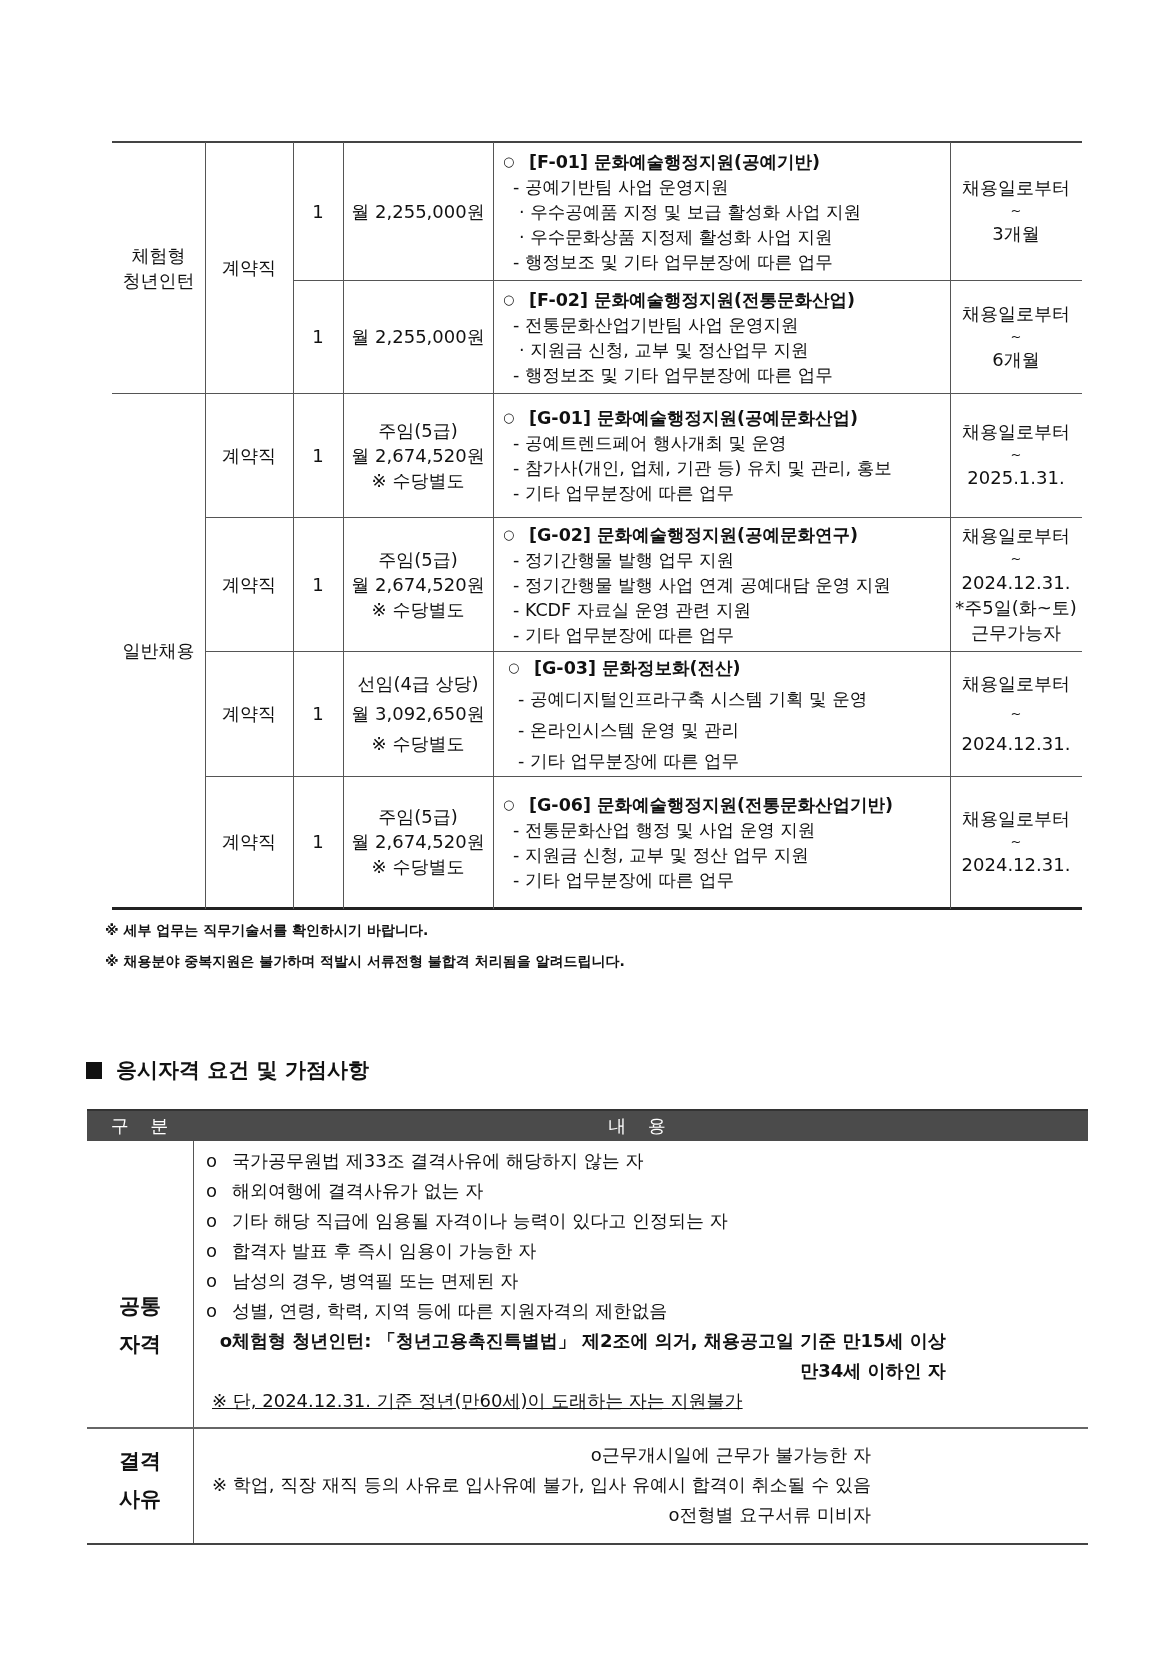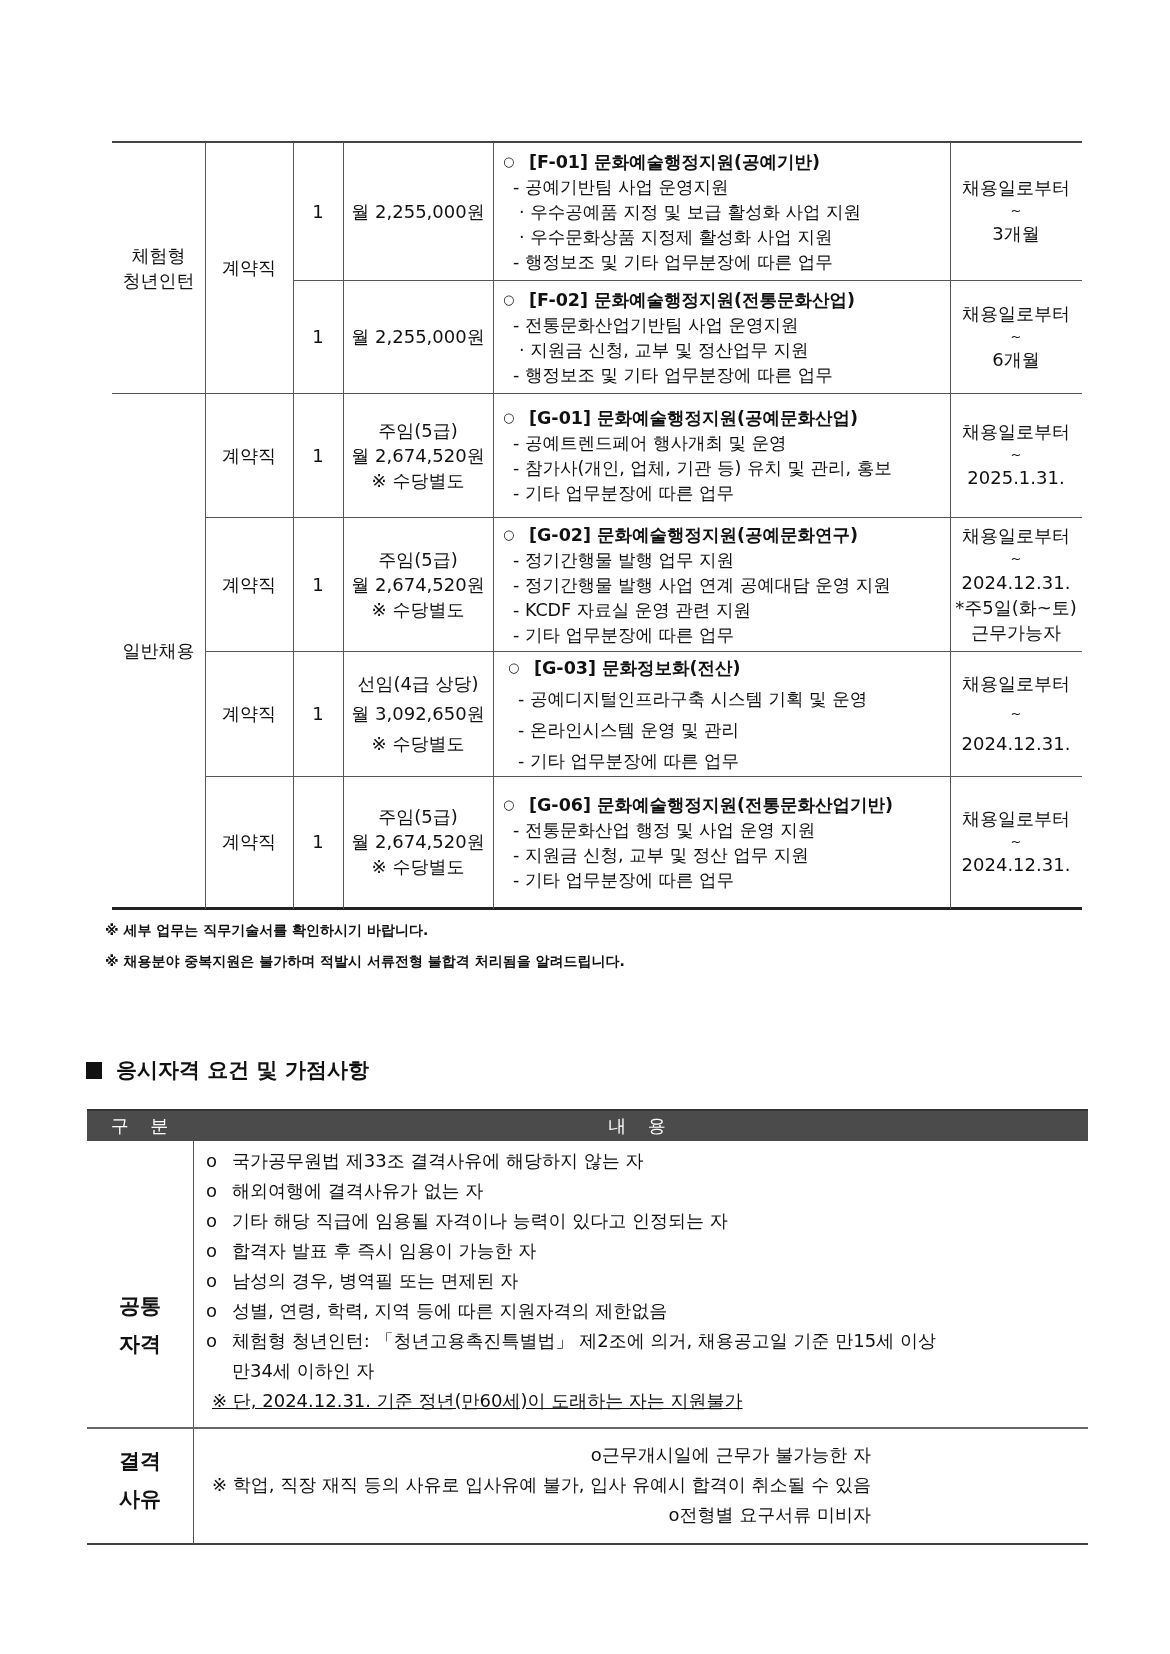--- a/index.html
+++ b/index.html
@@ -19,21 +19,21 @@
   .duty .dot { padding-left:16px; }
   .period { font-size:18px; line-height:24px; }
   .tilde { font-size:13px; line-height:22px; }
   .note { position:absolute; left:105px; font-size:14px; font-weight:bold; white-space:nowrap; }
   .sec-title { position:absolute; left:86px; top:1056px; font-size:21px; font-weight:bold; display:flex; align-items:center; }
   .sq { width:16px; height:17px; background:#111; display:inline-block; margin-right:14px; }
   .hdr { position:absolute; top:1111px; height:30px; background:#4b4b4b; color:#fff;
          font-size:18px; display:flex; align-items:center; justify-content:center; letter-spacing:8px; }
   .req { position:absolute; left:206px; font-size:18px; line-height:30px; white-space:nowrap; }
   .req .o::before { content:"o"; display:inline-block; width:26px; }
-  .req .b { font-weight:normal; }
+  .req .b { font-weight:bold;text-align:right; }
   .catcell { position:absolute; font-size:21px; font-weight:bold; text-align:center; line-height:38px;
              display:flex; align-items:center; justify-content:center; }
 </style>
 </head>
 <body>
 
 <div>
 
   <div class="hline" style="left:112px;top:141px;width:970px;height:2px;background:#444;"></div>
   <div class="hline" style="left:293px;top:280px;width:789px;"></div>

